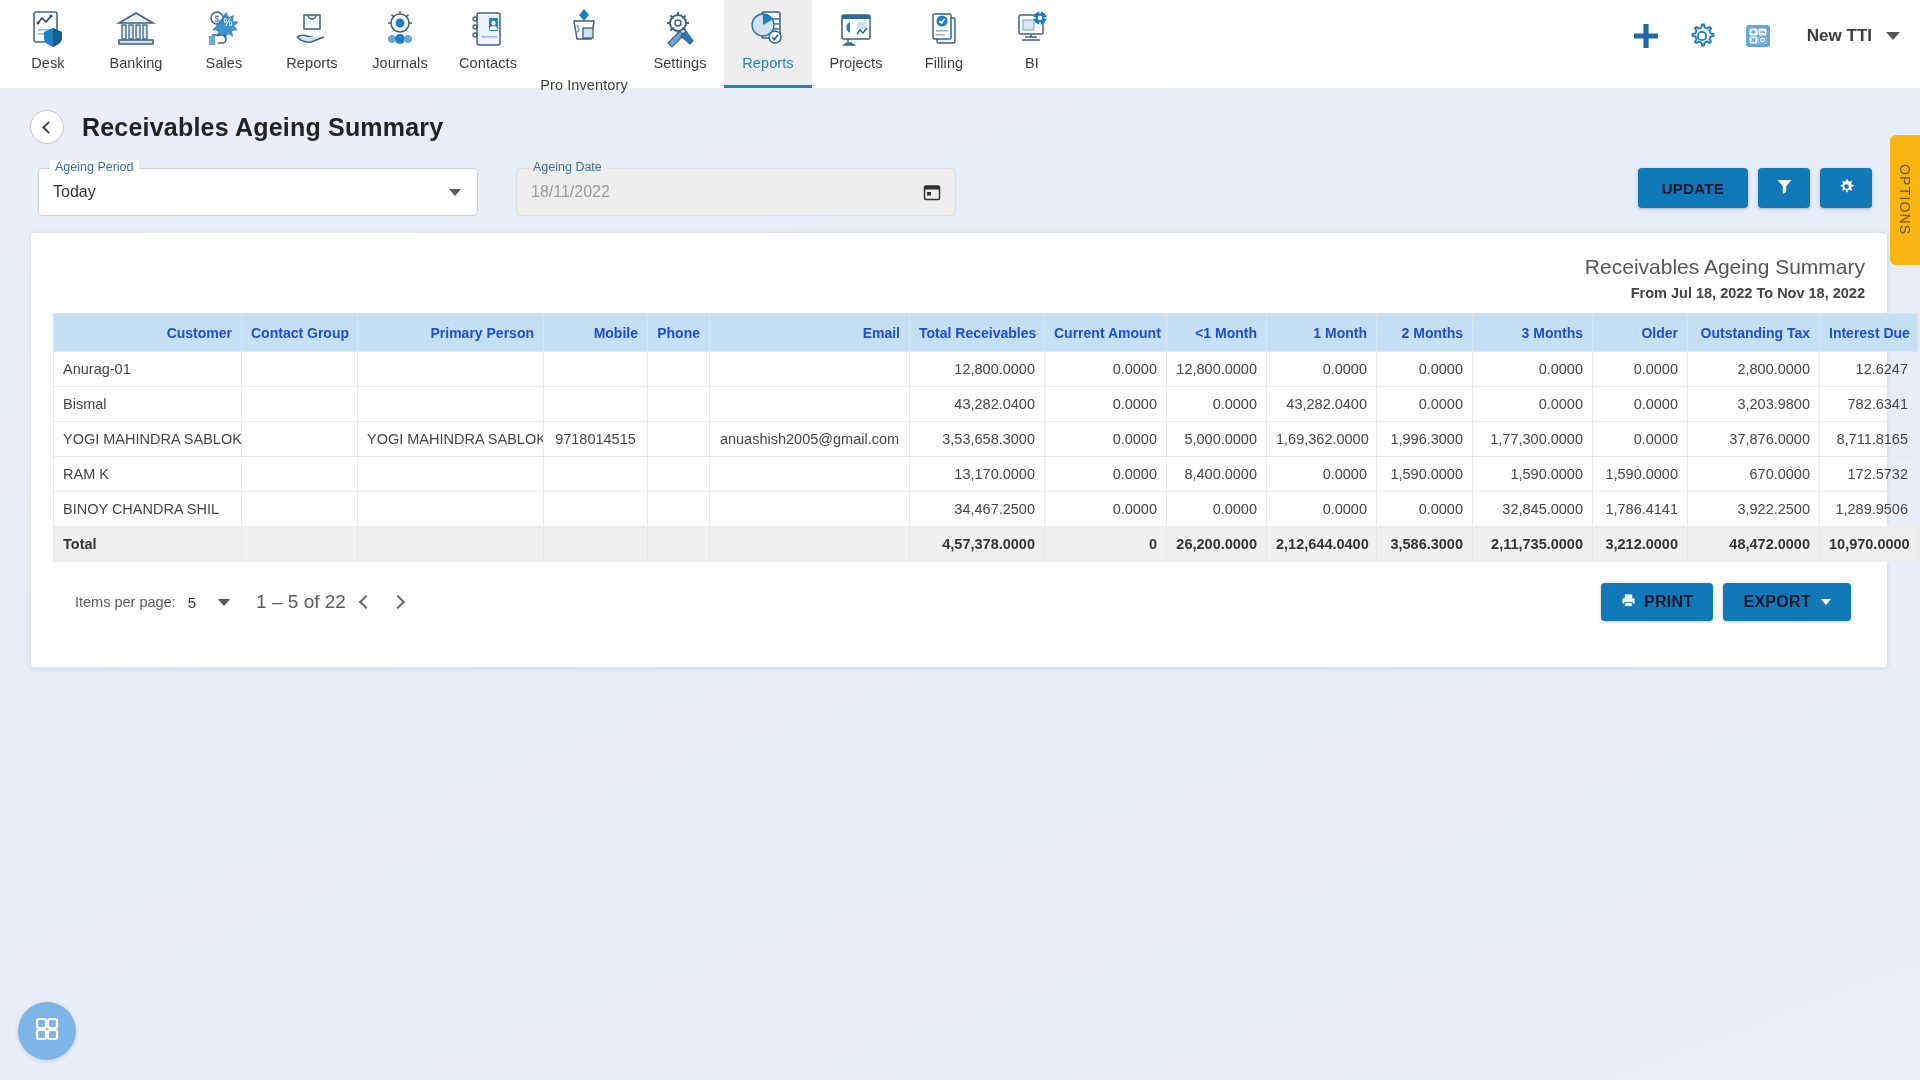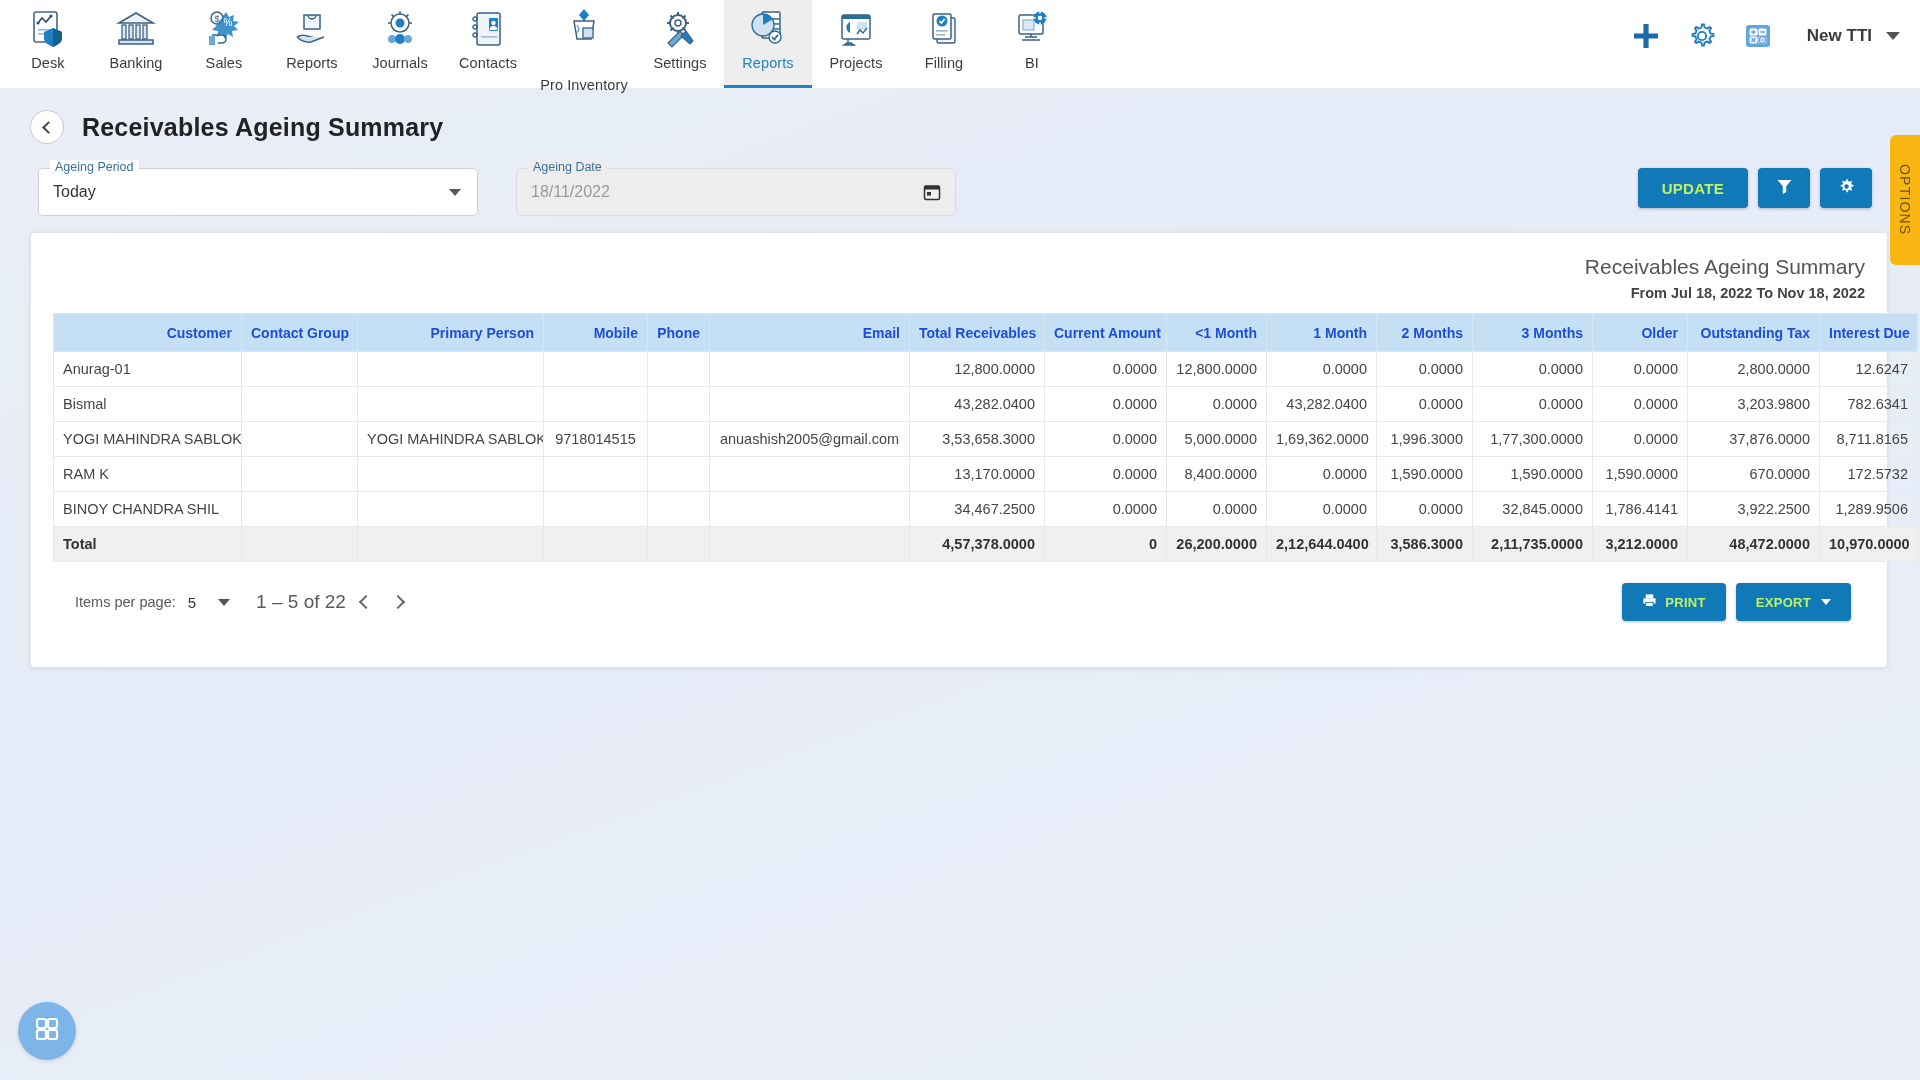--- a/index.html
+++ b/index.html
@@ -105,21 +105,21 @@
     border-left: 6px solid transparent;
     border-right: 6px solid transparent;
     border-top: 7px solid #5a5a5a;
   }
 
   .filter-actions {
     position: absolute; top: 168px; right: 48px;
     display: flex; align-items: center; gap: 10px;
   }
   .btn {
-    background: #1279b8; color: #bef264; border: none;
+    background: #1279b8; color: #0f172a; border: none;
     border-radius: 4px; cursor: pointer;
     font-family: "Liberation Sans", sans-serif;
     box-shadow: 0 1px 3px rgba(0,0,0,.25);
   }
   .btn-update { height: 40px; padding: 0 24px; font-size: 15px; font-weight: bold; letter-spacing:.3px;}
   .btn-sq { width: 52px; height: 40px; display:flex; align-items:center; justify-content:center; }
 
   
   .options-tab {
     position: absolute; top: 135px; right: 0;
@@ -205,21 +205,21 @@
     border-right: 6px solid transparent;
     border-top: 7px solid #555; cursor: pointer;
   }
   .pager .range { font-size: 19px; color: #5a5a5a; margin-left: 26px; }
   .pgbtn { width: 36px; height: 36px; display:flex; align-items:center;justify-content:center; cursor:pointer; }
   .pgbtn .a { width: 10px; height: 10px; border-top: 2px solid #666; border-right: 2px solid #666; }
   .pgbtn.prev .a { transform: rotate(-135deg); margin-left: 4px; }
   .pgbtn.next .a { transform: rotate(45deg); margin-right: 4px; }
   .foot-right { margin-left: auto; display: flex; gap: 10px; padding-right: 14px; }
   .btn-foot {
-    height: 38px; padding: 0 20px; font-size: 13px; font-weight: bold;
+    height: 38px; padding: 0 20px; font-size: 16px; font-weight: bold;
     display: flex; align-items: center; gap: 8px; letter-spacing:.3px;
   }
   .caret-sm {
     width:0;height:0;
     border-left:5px solid transparent;border-right:5px solid transparent;
     border-top:6px solid #fff; margin-left:2px;
   }
 
   
   .fab {

